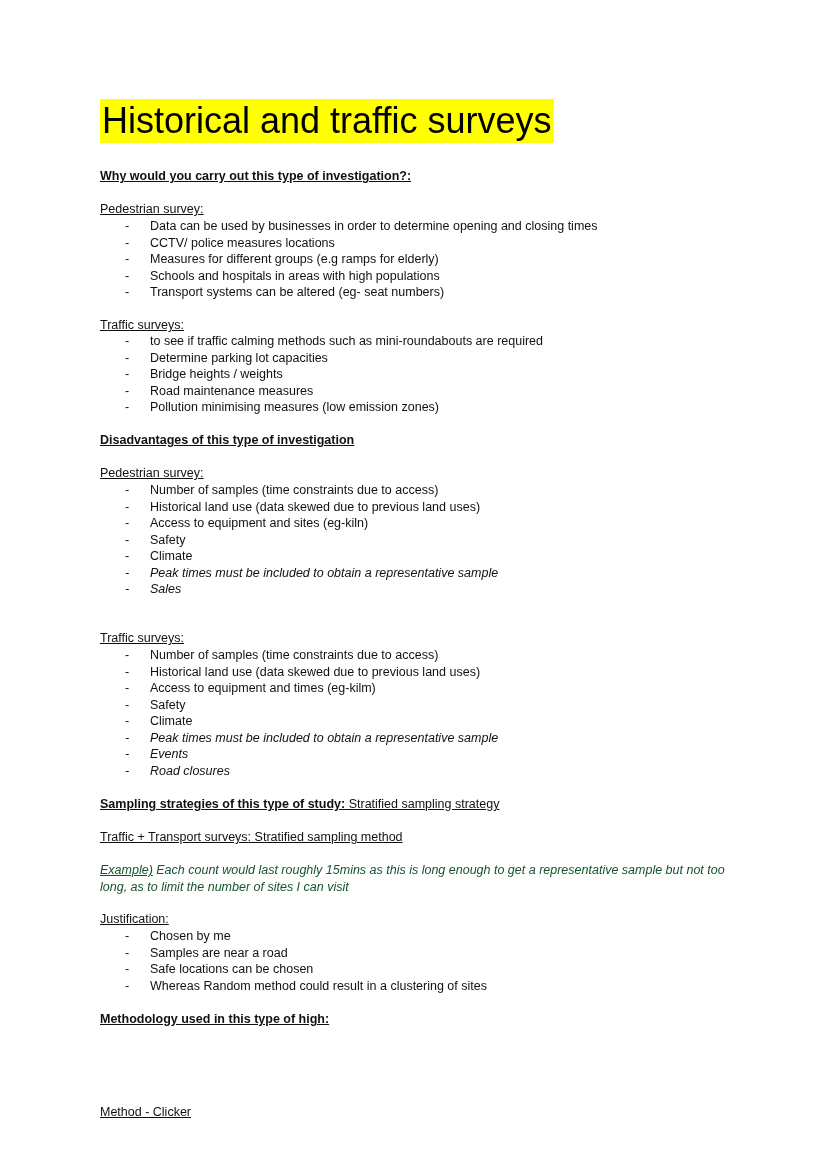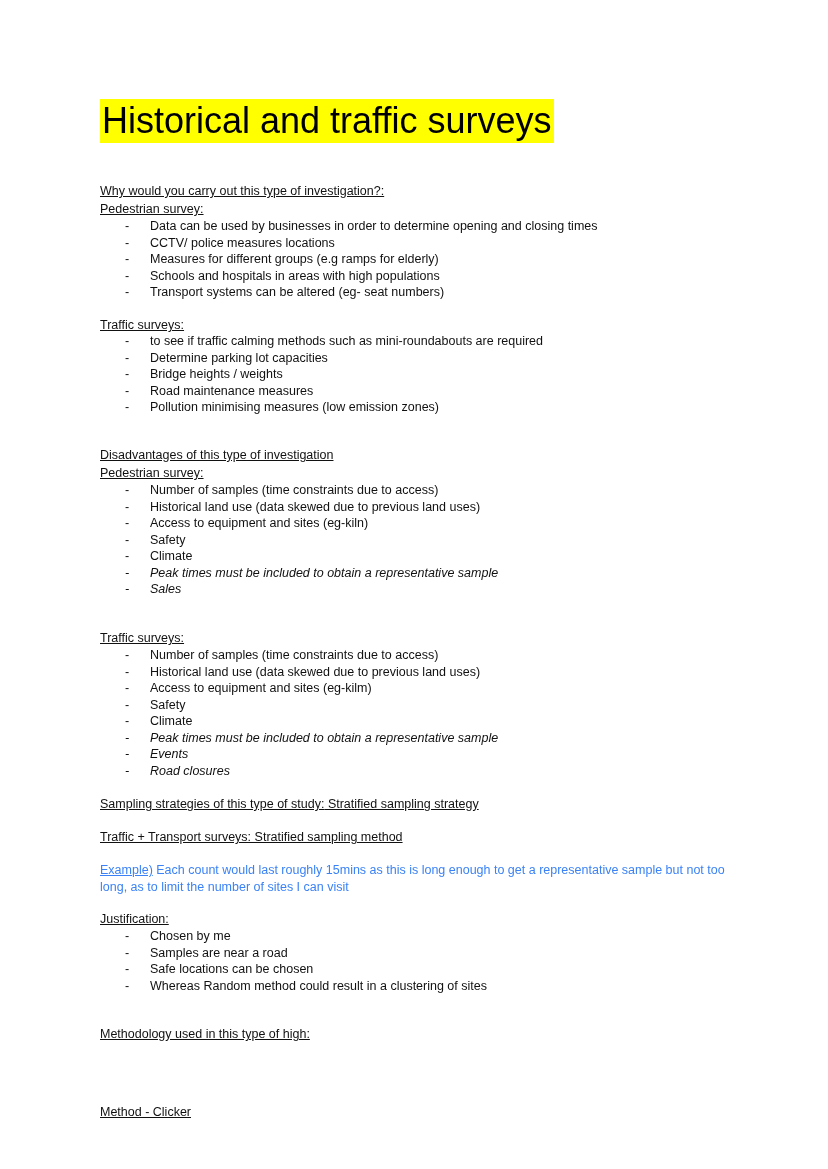--- a/index.html
+++ b/index.html
@@ -2,27 +2,27 @@
 <html><head>
 <meta charset="utf-8">
 <style>
   html, body { margin: 0; padding: 0; background: #ffffff; }
   body { width: 828px; height: 1169px; position: relative; overflow: hidden;
          font-family: "Liberation Sans", sans-serif; color: #111; }
   .page { position: absolute; left: 100px; top: 0; width: 650px; }
   .title { position: absolute; top: 99px; left: 0; font-size: 36px; line-height: 44px;
            background: #ffff00; padding: 0 2px 0 2px; white-space: nowrap; color: #000; }
   .line { position: absolute; left: 0; font-size: 12.5px; line-height: 16px; white-space: nowrap; }
-  .h { font-weight: normal; text-decoration: underline; margin-top: 15px; }
+  .h { font-weight: bold; text-decoration: underline; }
   .u { text-decoration: underline; }
   .li { position: absolute; left: 0; font-size: 12.5px; line-height: 16px; white-space: nowrap; }
   .li .dash { position: absolute; left: 25px; }
   .li .txt { position: absolute; left: 50px; }
   .it { font-style: italic; }
-  .green { color: #3b82f6; font-size: 12.5px; line-height: 16.5px; position: absolute; left: 0; width: 640px; }
+  .green { color: #14532d; font-style: italic; font-size: 12.5px; line-height: 16.5px; position: absolute; left: 0; width: 640px; }
 </style>
 </head>
 <body>
 
 <div class="page">
   <div class="title">Historical and traffic surveys</div>
 
   <div class="line h" style="top:168px">Why would you carry out this type of investigation?:</div>
 
   <div class="line u" style="top:201px">Pedestrian survey:</div>
@@ -112,21 +112,21 @@
       <div class="li" style="top: 647px;">
         <span class="dash">-</span>
         <span class="txt">Number of samples (time constraints due to access)</span>
       </div>
       <div class="li" style="top: 663.5px;">
         <span class="dash">-</span>
         <span class="txt">Historical land use (data skewed due to previous land uses)</span>
       </div>
       <div class="li" style="top: 680px;">
         <span class="dash">-</span>
-        <span class="txt">Access to equipment and sites (eg-kilm)</span>
+        <span class="txt">Access to equipment and times (eg-kilm)</span>
       </div>
       <div class="li" style="top: 696.5px;">
         <span class="dash">-</span>
         <span class="txt">Safety</span>
       </div>
       <div class="li" style="top: 713px;">
         <span class="dash">-</span>
         <span class="txt">Climate</span>
       </div>
       <div class="li it" style="top: 729.5px;">

